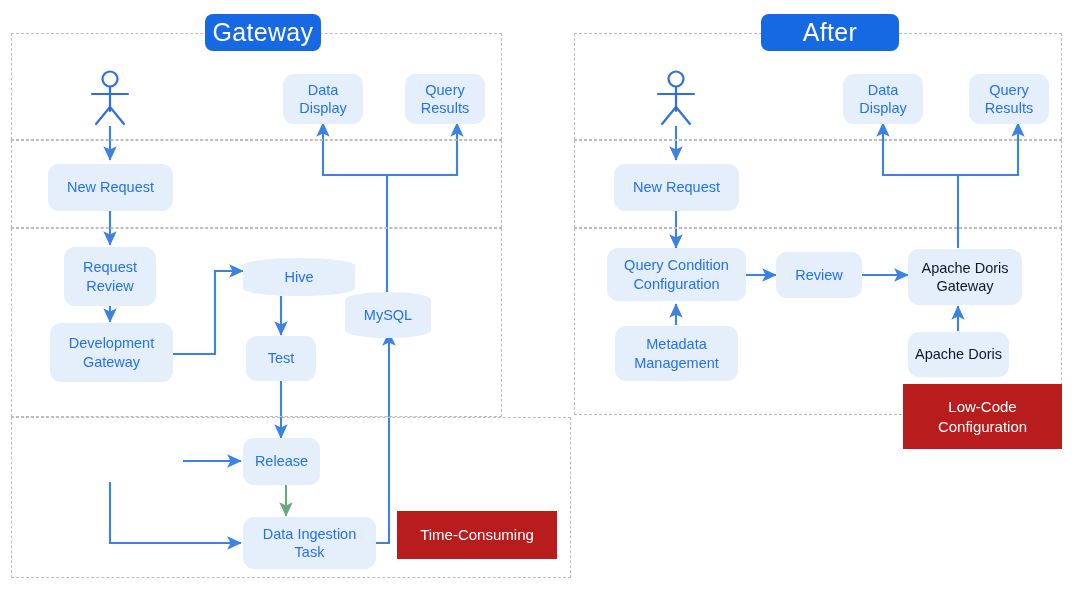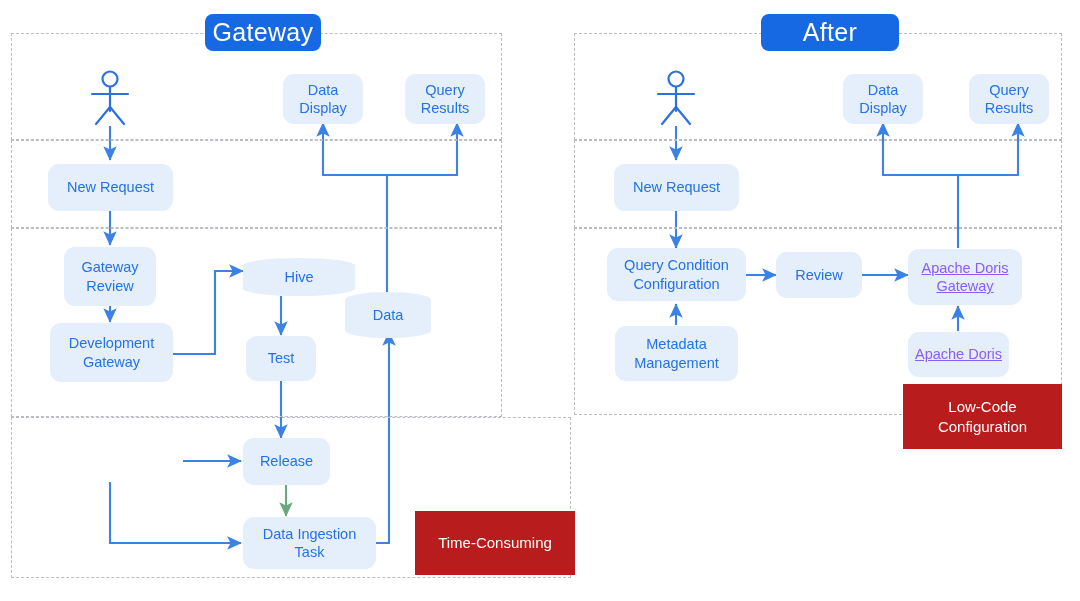--- a/index.html
+++ b/index.html
@@ -10,21 +10,21 @@
   .panel{position:absolute;border:1px dashed #b9bcc0;box-sizing:border-box;background:transparent;}
 
   .badge{position:absolute;background:#1668e3;color:#ffffff;border-radius:8px;
          display:flex;align-items:center;justify-content:center;
          font-size:25px;letter-spacing:.3px;box-sizing:border-box;z-index:6;}
 
   .node{position:absolute;background:#e5effc;border-radius:11px;
         display:flex;align-items:center;justify-content:center;text-align:center;
         color:#2472e8;font-size:14.5px;line-height:1.25;box-sizing:border-box;
         padding:2px 6px;z-index:4;}
-  .node.dark{color:#8b5cf6;text-decoration:underline;}
+  .node.dark{color:#0f172a;}
 
   .cyl{position:absolute;z-index:4;}
   .cyl .body{position:absolute;left:0;right:0;top:7px;bottom:7px;background:#e5effc;}
   .cyl .top,.cyl .bot{position:absolute;left:0;right:0;height:15px;background:#e5effc;border-radius:50%;}
   .cyl .top{top:0;}
   .cyl .bot{bottom:0;}
   .cyl .lbl{position:absolute;left:0;right:0;top:0;bottom:0;display:flex;align-items:center;
             justify-content:center;color:#2472e8;font-size:14.5px;}
 
   .tagbox{position:absolute;background:#b91c1c;color:#ffffff;display:flex;align-items:center;
@@ -106,43 +106,43 @@
   <div class="panel" style="left:11px;top:33px;width:491px;height:107px;"></div>
   <div class="panel" style="left:11px;top:140px;width:491px;height:88px;"></div>
   <div class="panel" style="left:11px;top:228px;width:491px;height:189px;"></div>
   <div class="panel" style="left:11px;top:417px;width:560px;height:161px;"></div>
 
   <div class="badge" style="left:205px;top:14px;width:116px;height:37px;">Gateway</div>
 
   <div class="node" style="left:283px;top:74px;width:80px;height:50px;">Data Display</div>
   <div class="node" style="left:405px;top:74px;width:80px;height:50px;">Query Results</div>
   <div class="node" style="left:48px;top:164px;width:125px;height:47px;">New Request</div>
-  <div class="node" style="left:64px;top:247px;width:92px;height:59px;">Gateway Review</div>
+  <div class="node" style="left:64px;top:247px;width:92px;height:59px;">Request Review</div>
   <div class="node" style="left:50px;top:323px;width:123px;height:59px;">Development Gateway</div>
 
   <div class="cyl" style="left:243px;top:258px;width:76px;height:38px;padding-left:36px;">
     <div class="body"></div>
     <div class="top"></div>
     <div class="bot"></div>
     <div class="lbl">Hive</div>
   </div>
 
   <div class="node" style="left:246px;top:336px;width:70px;height:45px;">Test</div>
 
   <div class="cyl" style="left:345px;top:292px;width:86px;height:46px;">
     <div class="body"></div>
     <div class="top"></div>
     <div class="bot"></div>
-    <div class="lbl">Data</div>
+    <div class="lbl">MySQL</div>
   </div>
 
-  <div class="node" style="left:243px;top:438px;width:87px;height:47px;">Release</div>
+  <div class="node" style="left:243px;top:438px;width:77px;height:47px;">Release</div>
   <div class="node" style="left:243px;top:517px;width:133px;height:52px;">Data Ingestion Task</div>
 
-  <div class="tagbox" style="left:415px;top:511px;width:160px;height:64px;">Time-Consuming</div>
+  <div class="tagbox" style="left:397px;top:511px;width:160px;height:48px;">Time-Consuming</div>
 
   <div class="panel" style="left:574px;top:33px;width:488px;height:107px;"></div>
   <div class="panel" style="left:574px;top:140px;width:488px;height:88px;"></div>
   <div class="panel" style="left:574px;top:228px;width:488px;height:187px;"></div>
 
   <div class="badge" style="left:761px;top:14px;width:138px;height:37px;">After</div>
 
   <div class="node" style="left:843px;top:74px;width:80px;height:50px;">Data Display</div>
   <div class="node" style="left:969px;top:74px;width:80px;height:50px;">Query Results</div>
   <div class="node" style="left:614px;top:164px;width:125px;height:47px;">New Request</div>

